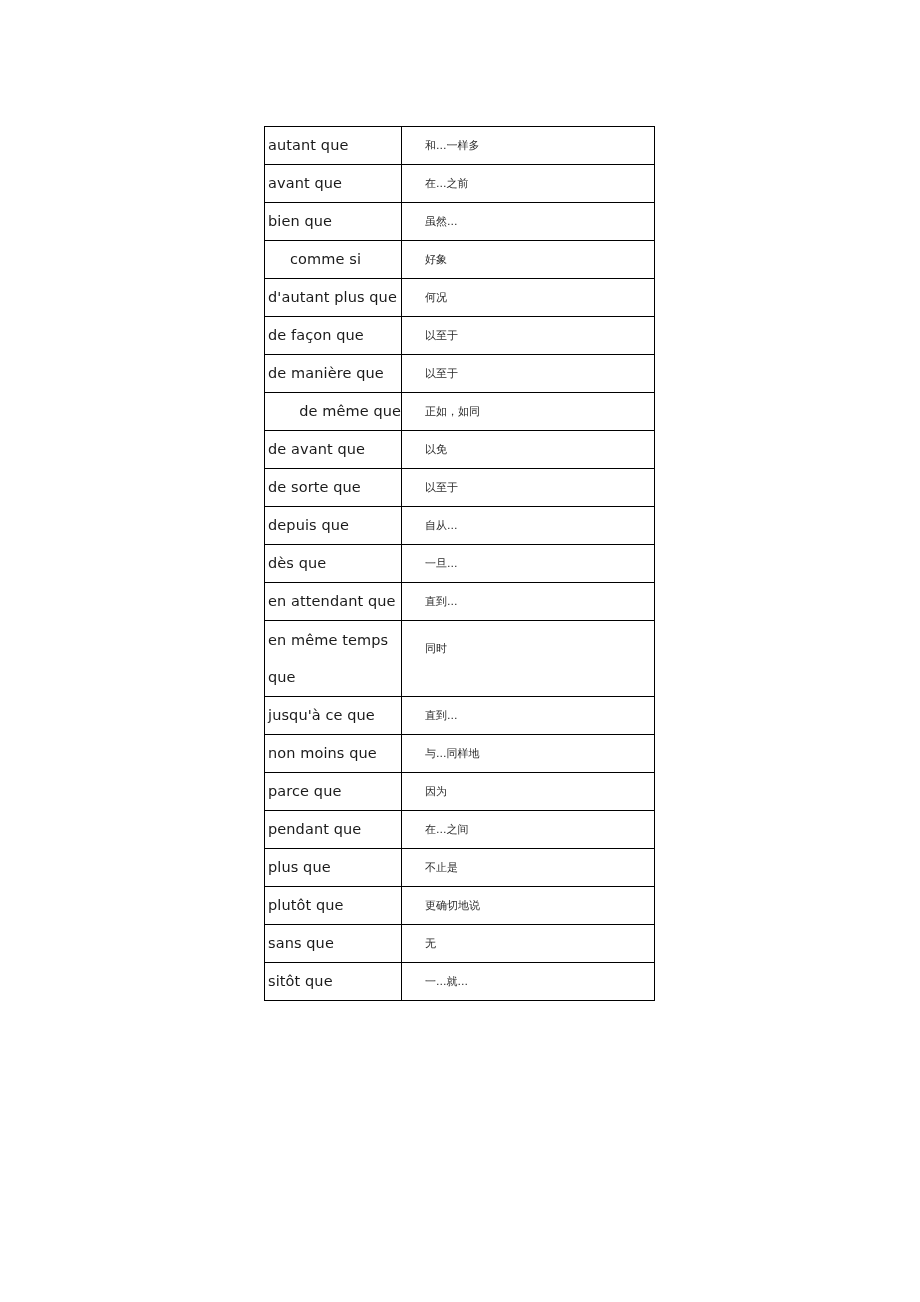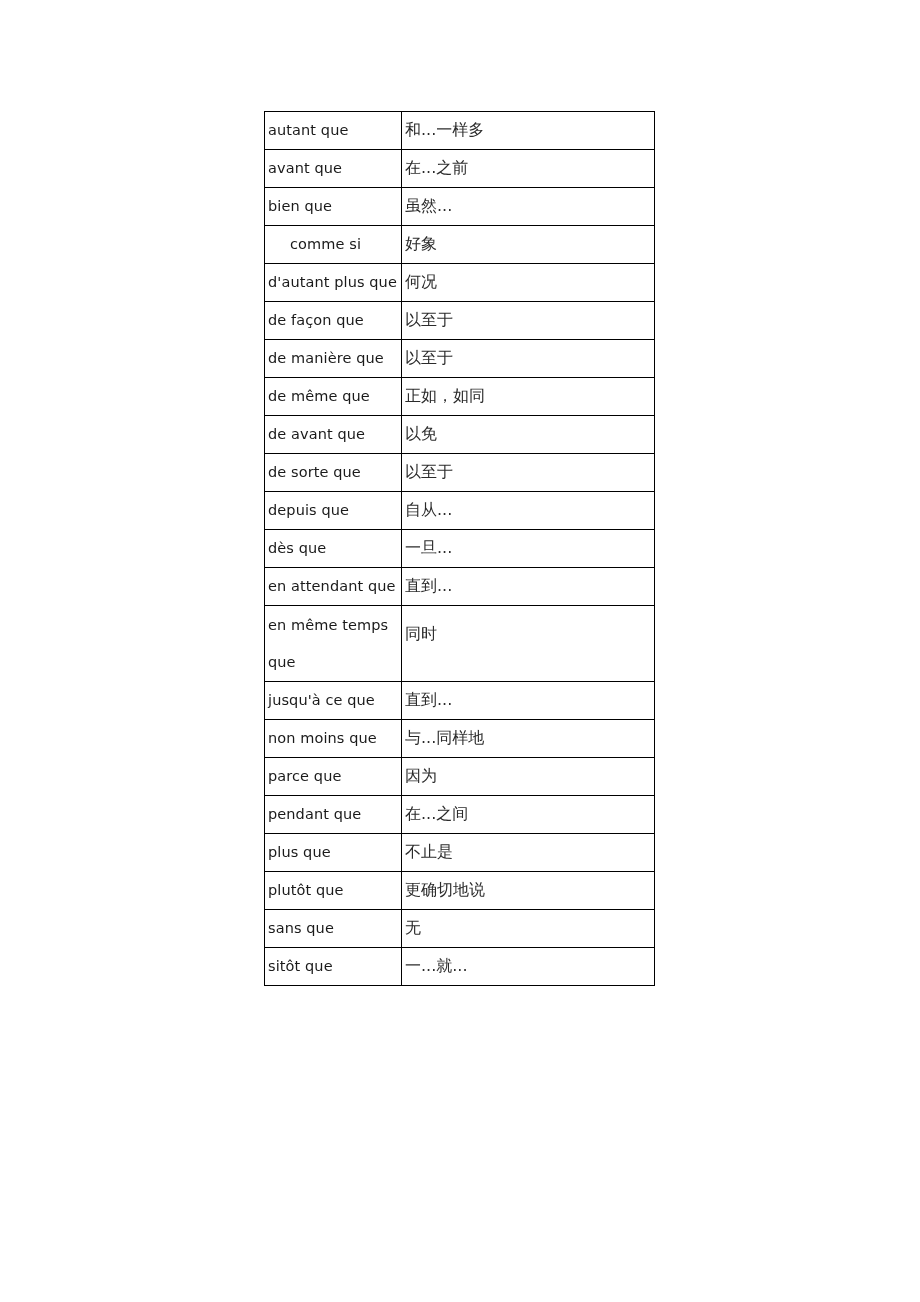--- a/index.html
+++ b/index.html
@@ -17,21 +17,21 @@
   .page {
     position: absolute;
     left: 0; top: 0;
     width: 920px;
     height: 1302px;
     background: #ffffff;
   }
   .vocab-table {
     position: absolute;
     left: 264px;
-    top: 111px;
+    top: 126px;
     width: 390px;
     border-collapse: collapse;
     table-layout: fixed;
   }
   .vocab-table td {
     border: 1px solid #000000;
     padding: 0 0 0 3px;
     vertical-align: middle;
     height: 38px;
     box-sizing: border-box;
@@ -45,23 +45,24 @@
   }
   .term-text {
     font-family: "DejaVu Sans", sans-serif;
     font-size: 14.5px;
     color: #1a1a1a;
     letter-spacing: 0.1px;
     display: block;
   }
   .gloss-text {
     font-family: "DejaVu Sans", sans-serif;
-    font-size: 16px;
+    font-size: 11px;
     color: #2b2b2b;
     display: block;
+    margin-left: 20px;
   }
   
   tr.tall td {
     height: 76px;
   }
   tr.tall .col-term .term-text {
     line-height: 2.55;
   }
   tr.tall .col-gloss .gloss-text {
     display: block;
@@ -124,21 +125,21 @@
         </tr>
         <tr>
           <td class="col-term" style="border-color: rgb(0, 0, 0);">
             <span class="term-text">de manière que</span>
           </td>
           <td class="col-gloss" style="border-color: rgb(0, 0, 0);">
             <span class="gloss-text">以至于</span>
           </td>
         </tr>
         <tr>
-          <td class="col-term" style="border-color: rgb(0, 0, 0);">
+          <td class="col-term" style="border-color: rgb(0, 0, 0); text-align: right;">
             <span class="term-text">de même que</span>
           </td>
           <td class="col-gloss" style="border-color: rgb(0, 0, 0);">
             <span class="gloss-text">正如，如同</span>
           </td>
         </tr>
         <tr>
           <td class="col-term" style="border-color: rgb(0, 0, 0);">
             <span class="term-text">de avant que</span>
           </td>

